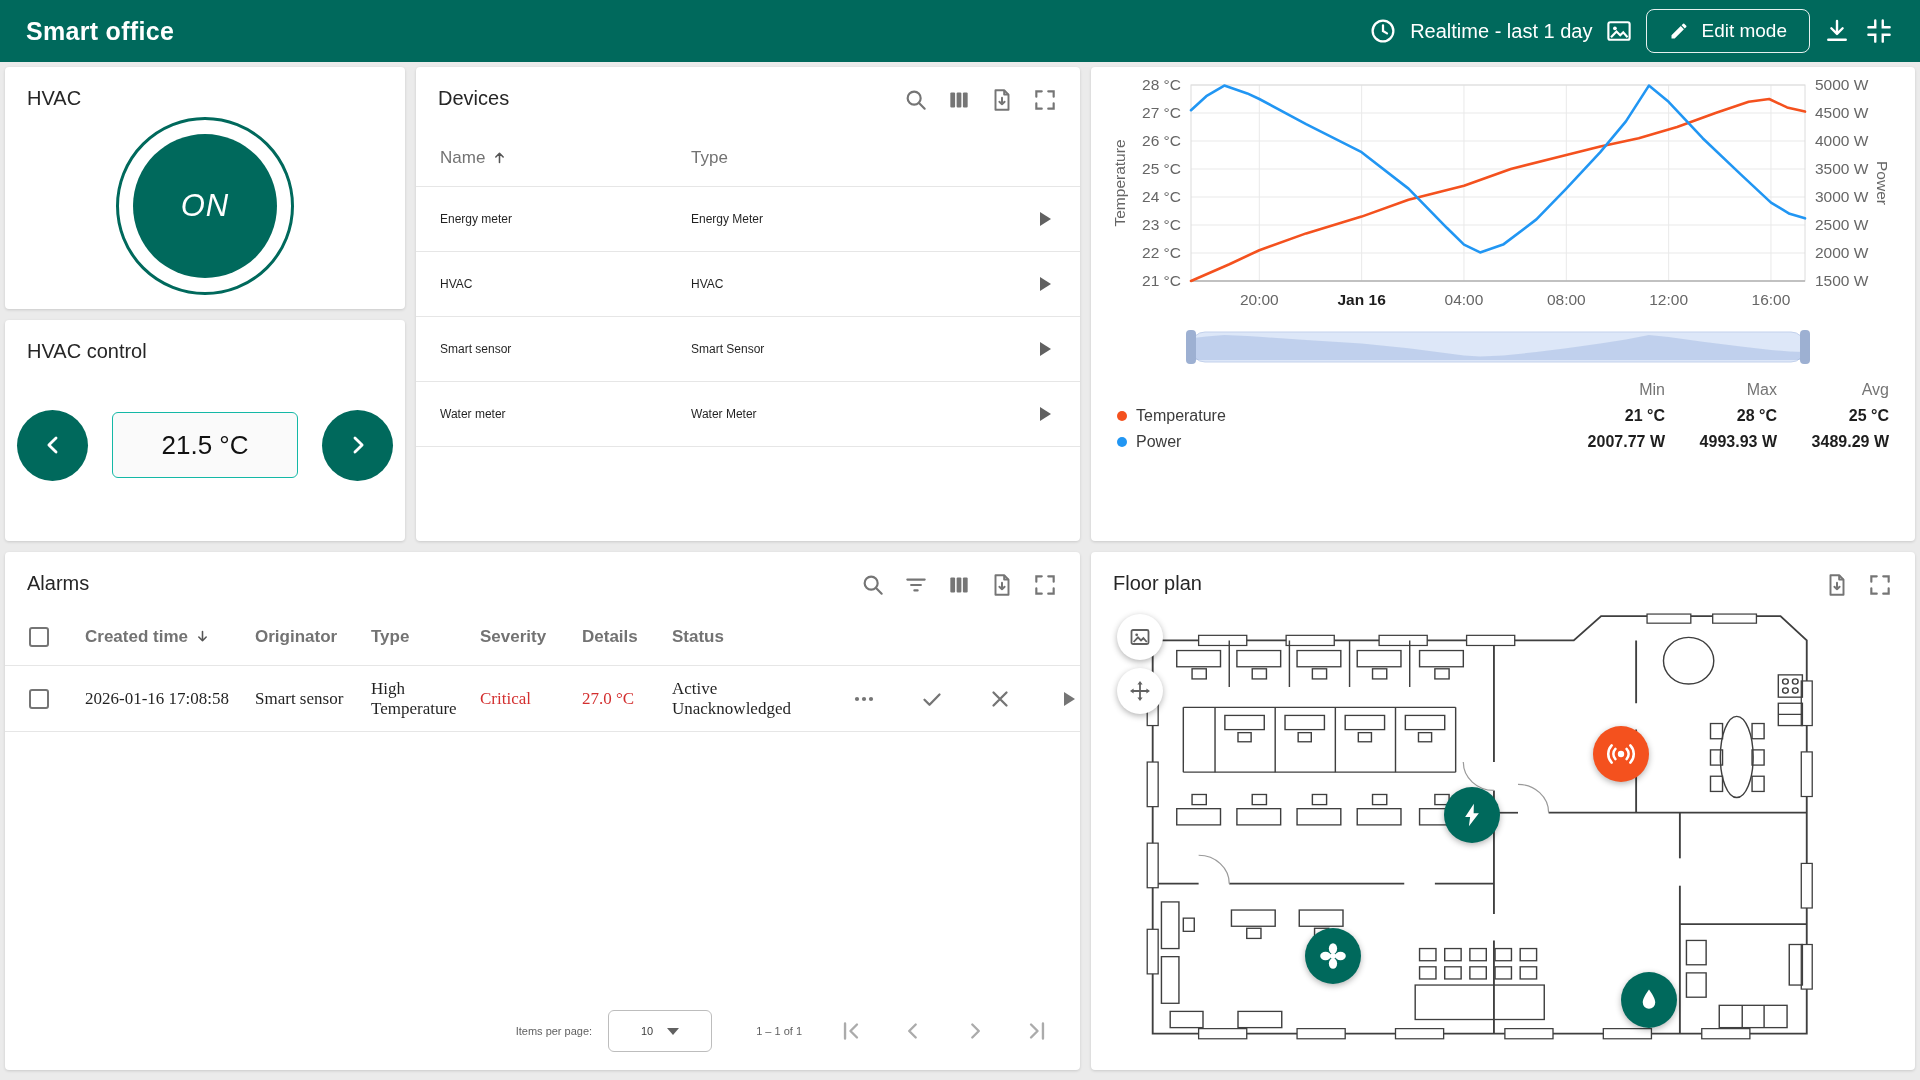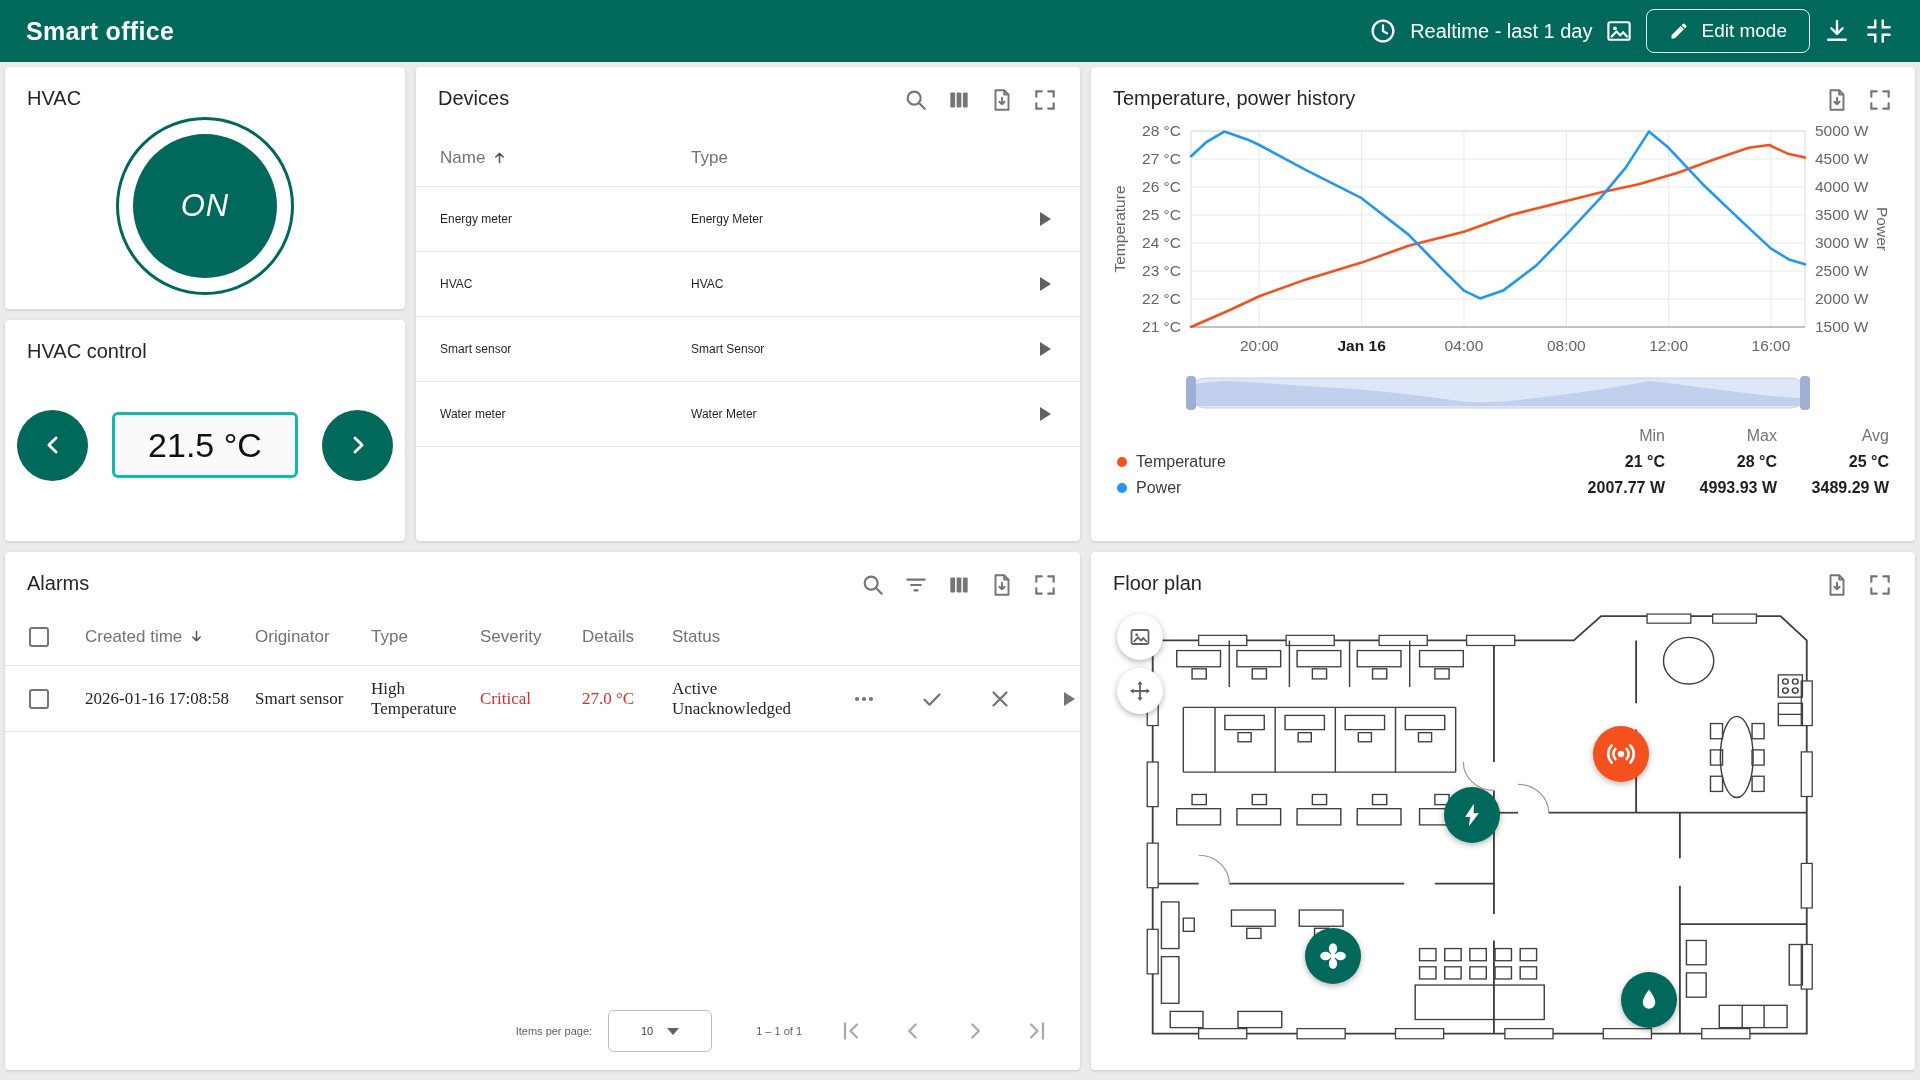--- a/index.html
+++ b/index.html
@@ -28,40 +28,40 @@
   .head-icons{display:flex;gap:17px;color:#757575;}
   .head-icons .ic{width:26px;height:26px;cursor:pointer;}
   
   .hvac-card{height:242px;display:flex;flex-direction:column;}
   .on-wrap{flex:1;display:flex;align-items:center;justify-content:center;padding-bottom:8px;}
   .on-outer{width:178px;height:178px;border:3px solid var(--primary);border-radius:50%;display:flex;align-items:center;justify-content:center;cursor:pointer;font-style:italic;}
   .on-inner{width:144px;height:144px;border-radius:50%;background:var(--primary);color:#fff;display:flex;align-items:center;justify-content:center;font-size:31px;font-weight:500;letter-spacing:1px;}
   .hvac-ctrl{flex:1;display:flex;flex-direction:column;}
   .ctrl-row{flex:1;display:flex;align-items:center;justify-content:center;gap:24px;padding-bottom:14px;}
   .circle-btn{width:71px;height:71px;border-radius:50%;background:var(--primary);border:none;display:flex;align-items:center;justify-content:center;cursor:pointer;color:#fff;}
-  .temp-display{width:186px;height:66px;border:3px solid #14b8a6;background:#fafafa;border-radius:6px;display:flex;align-items:center;justify-content:center;font-size:34px;font-weight:500;color:#111;}
+  .temp-display{width:186px;height:66px;border:1px solid #14b8a6;background:#fafafa;border-radius:6px;display:flex;align-items:center;justify-content:center;font-size:26px;font-weight:500;color:#111;}
   
   .dev-table{margin-top:16px;}
   .dev-row{display:grid;grid-template-columns:251px 1fr 46px;align-items:center;height:65px;padding:0 24px;border-bottom:1px solid #e6e6e6;font-size:12px;cursor:pointer;}
   .dev-header{height:58px;color:#737373;font-size:17px;font-weight:500;cursor:default;}
   .th-sort{display:flex;align-items:center;gap:6px;}
   .row-arrow{width:24px;height:24px;color:#616161;justify-self:end;cursor:pointer;}
   
   .chart-body{padding:6px 20px 0;}
   .tick{font-size:15.5px;fill:#666;}
   .tick-emph{fill:#1d1d1d;font-weight:700;}
   .axis-title{font-size:15.5px;fill:#666;}
   .stats{display:grid;grid-template-columns:1fr 104px 104px 104px;row-gap:12px;font-size:16px;padding:14px 6px 0;align-items:center;gap:8px;}
   .stat-h{color:#757575;text-align:right;}
   .stat-val{font-weight:700;color:#1e1e1e;text-align:right;}
   .stat-name{display:flex;align-items:center;gap:9px;color:#3c3c3c;cursor:pointer;}
   .dot{width:10px;height:10px;border-radius:50%;display:inline-block;}
   
   .al-grid{display:grid;grid-template-columns:56px 170px 116px 109px 102px 90px 180px 1fr;align-items:center;padding:0 0 0 24px;}
-  .al-header{height:58px;border-bottom:1px solid #e6e6e6;color:#737373;font-size:17px;font-weight:400;}
+  .al-header{height:58px;border-bottom:1px solid #e6e6e6;color:#737373;font-size:17px;font-weight:700;}
   .al-row{height:66px;border-bottom:1px solid #e6e6e6;font-size:17px;font-family:Liberation Serif, serif;}
   .checkbox{width:20px;height:20px;border:2px solid #757575;border-radius:3px;background:#fff;cursor:pointer;}
   .al-actions{display:flex;justify-content:flex-end;align-items:center;gap:44px;padding-right:48px;color:#757575;}
   .al-actions .ic{width:24px;height:24px;cursor:pointer;}
   .al-footer{position:absolute;left:0;right:0;bottom:0;height:78px;display:flex;align-items:center;justify-content:flex-end;color:#616161;font-size:11px;padding-right:30px;}
   .ipp-select{width:104px;height:42px;border:1px solid #bdbdbd;border-radius:6px;display:flex;align-items:center;justify-content:center;gap:14px;margin-left:16px;cursor:pointer;color:#3c3c3c;}
   .caret{width:0;height:0;border-left:6px solid transparent;border-right:6px solid transparent;border-top:7px solid #616161;}
   .range-label{margin:0 36px 0 44px;}
   .pag{display:flex;gap:36px;color:#ababab;}
   .pag .ic{width:26px;height:26px;cursor:pointer;}
@@ -202,33 +202,20 @@
         <div>Water meter</div>
         <div>Water Meter</div>
         <svg class="row-arrow" viewBox="0 0 24 24">
             <path d="M8 5 v14 l11 -7 Z" fill="currentColor"></path>
           </svg>
       </div>
     </div>
   </section>
 
   <section class="card">
-    <div class="card-head">
-      <div class="card-title">Temperature, power history</div>
-      <div class="head-icons">
-        <svg class="ic" viewBox="0 0 24 24">
-          <path d="M6 3 h8 l4 4 v14 H6 Z" fill="none" stroke="currentColor" stroke-width="1.8" stroke-linejoin="round"></path>
-          <path d="M14 3 v4 h4" fill="none" stroke="currentColor" stroke-width="1.8" stroke-linejoin="round"></path>
-          <path d="M12 10 v6 M9.6 13.6 L12 16 l2.4-2.4" fill="none" stroke="currentColor" stroke-width="1.8" stroke-linecap="round" stroke-linejoin="round"></path>
-        </svg>
-        <svg class="ic" viewBox="0 0 24 24">
-          <path d="M4 9 V4 h5 M15 4 h5 v5 M20 15 v5 h-5 M9 20 H4 v-5" fill="none" stroke="currentColor" stroke-width="2" stroke-linecap="round"></path>
-        </svg>
-      </div>
-    </div>
     <div class="chart-body">
       <svg id="history-chart" width="778" height="246">
           <line x1="80" y1="12" x2="694" y2="12" stroke="#e9e9e9"></line>
           <text x="70" y="17" text-anchor="end" class="tick">28 °C</text>
           <text x="704" y="17" class="tick">5000 W</text>
           <line x1="80" y1="40" x2="694" y2="40" stroke="#e9e9e9"></line>
           <text x="70" y="45" text-anchor="end" class="tick">27 °C</text>
           <text x="704" y="45" class="tick">4500 W</text>
           <line x1="80" y1="68" x2="694" y2="68" stroke="#e9e9e9"></line>
           <text x="70" y="73" text-anchor="end" class="tick">26 °C</text>

